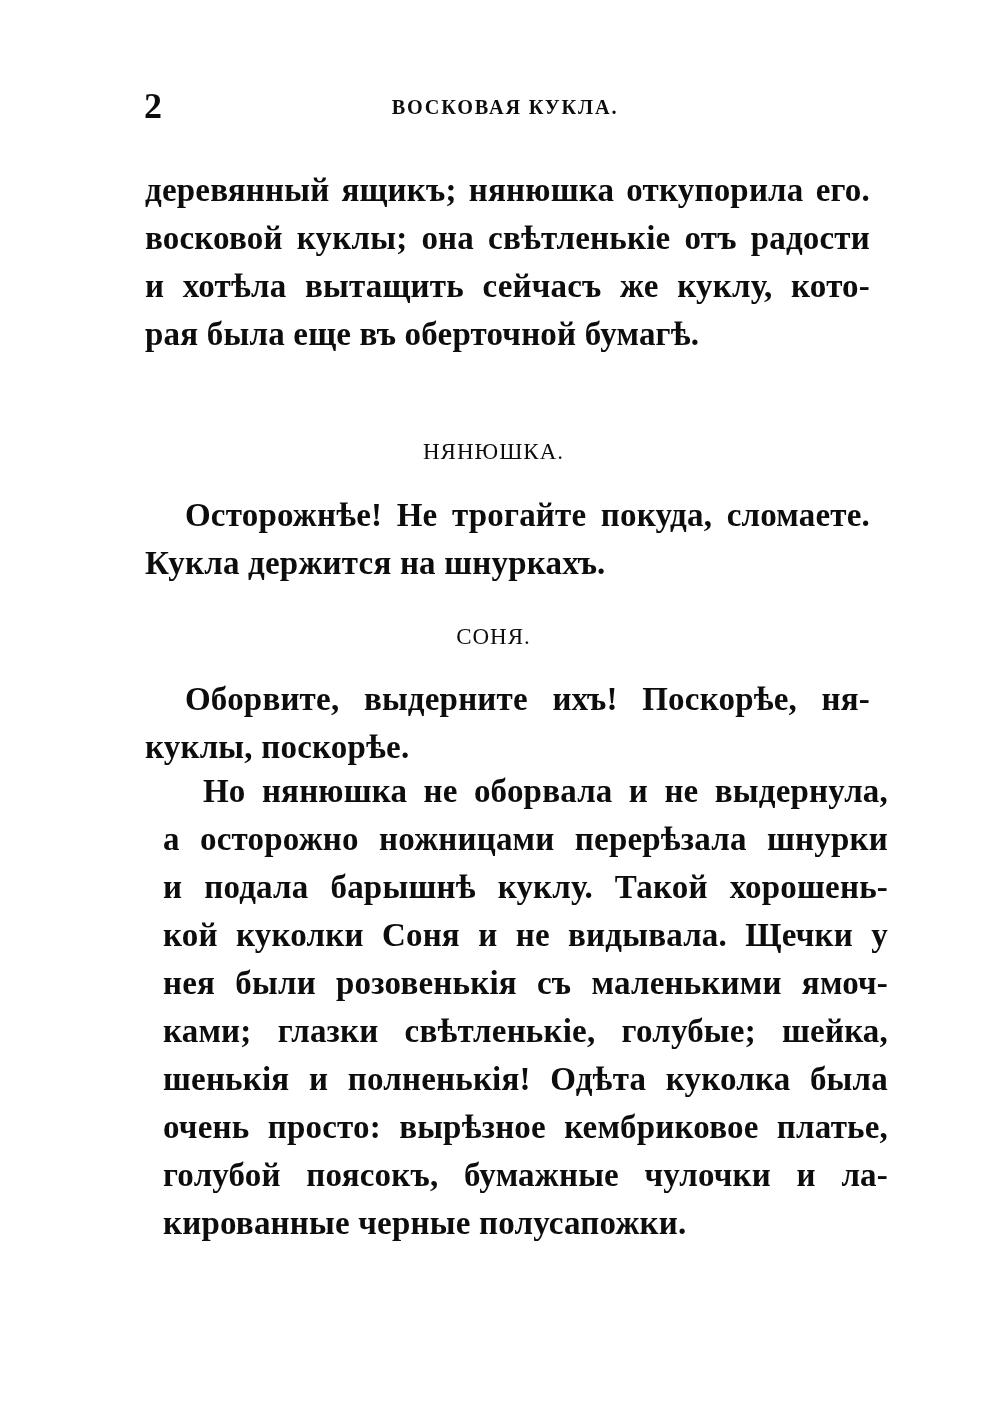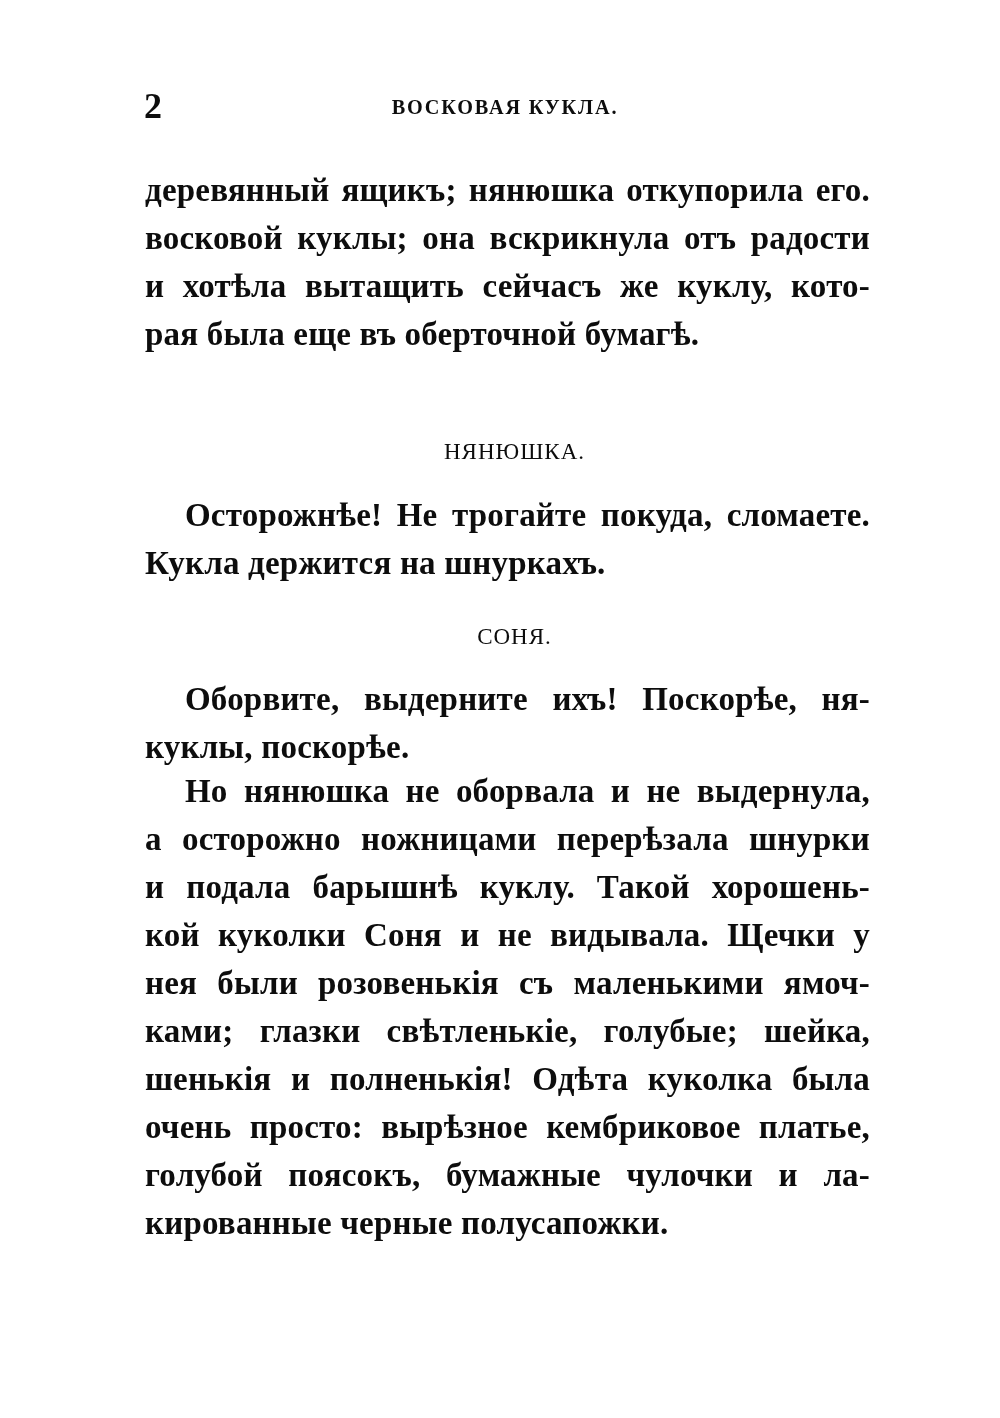--- a/index.html
+++ b/index.html
@@ -64,47 +64,47 @@
     text-align: justify;
   }
   .line.last {
     text-align-last: left;
   }
   .line.indent {
     padding-left: 40px;
   }
   .speaker {
     position: absolute;
-    left: 152px;
+    left: 131px;
     width: 725px;
     text-align: center;
     font-size: 23px;
     letter-spacing: 1px;
     line-height: 30px;
   }
   #block1 { top: 166px; }
   #speaker1 { top: 437px; }
   #block2 { top: 491px; }
   #speaker2 { top: 622px; }
   #block3 { top: 675px; }
-  #block4 { top: 767px; }
+  #block4 { top: 767px; margin-left: 18px; }
 </style>
 </head>
 <body>
 
 <div class="page">
 
   <div class="running-head">
     <span class="page-number">2</span>
     <span class="running-title">ВОСКОВАЯ КУКЛА.</span>
   </div>
 
   <div class="body-text" id="block1">
     <span class="line">деревянный ящикъ; нянюшка откупорила его.</span>
-    <span class="line">восковой куклы; она вскрикнула отъ радости</span>
+    <span class="line">восковой куклы; она свѣтленькіе отъ радости</span>
     <span class="line">и хотѣла вытащить сейчасъ же куклу, кото-</span>
     <span class="line last">рая была еще въ оберточной бумагѣ.</span>
   </div>
 
   <div class="speaker" id="speaker1">НЯНЮШКА.</div>
 
   <div class="body-text" id="block2">
     <span class="line indent">Осторожнѣе! Не трогайте покуда, сломаете.</span>
     <span class="line last">Кукла держится на шнуркахъ.</span>
   </div>

